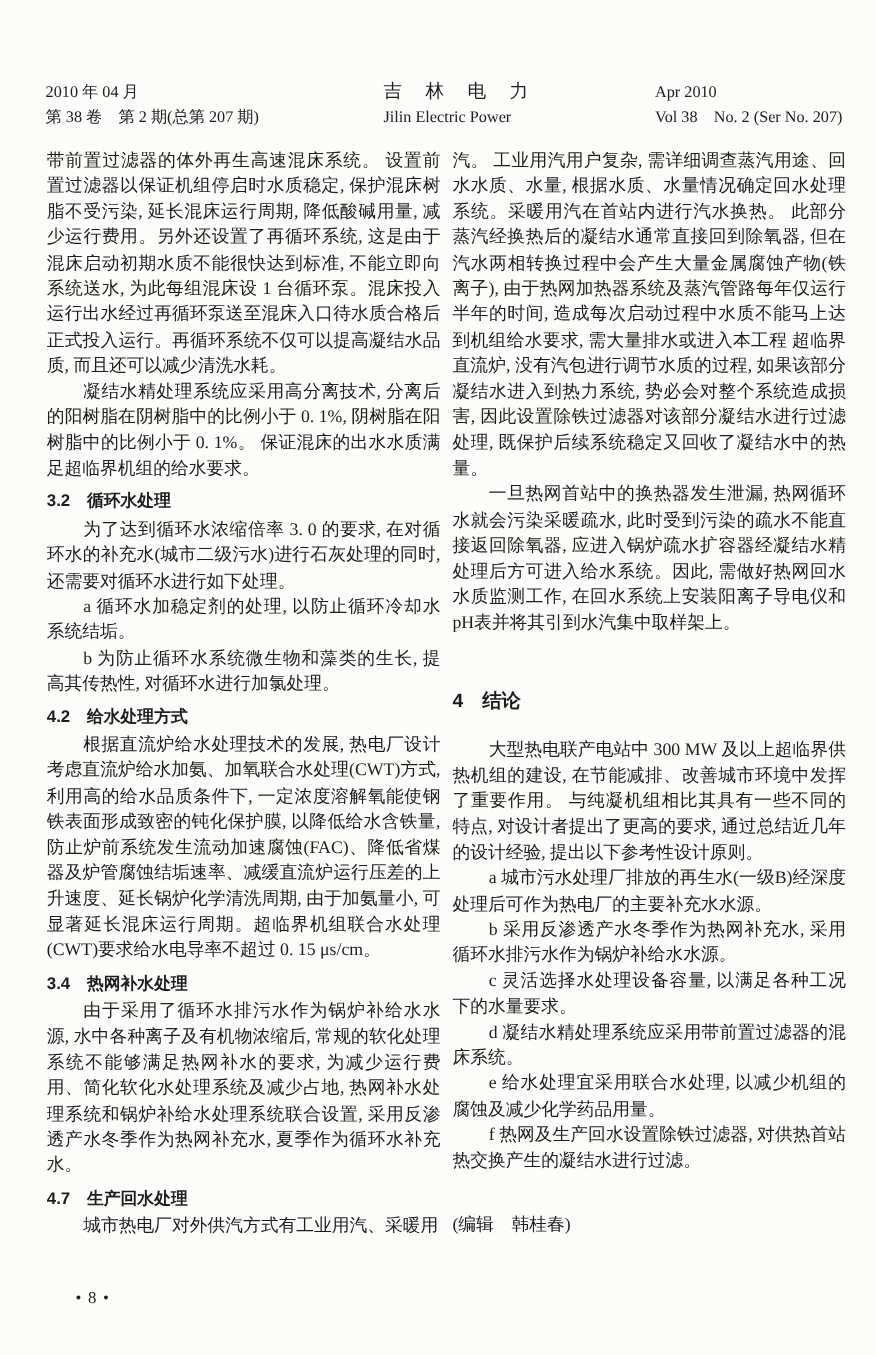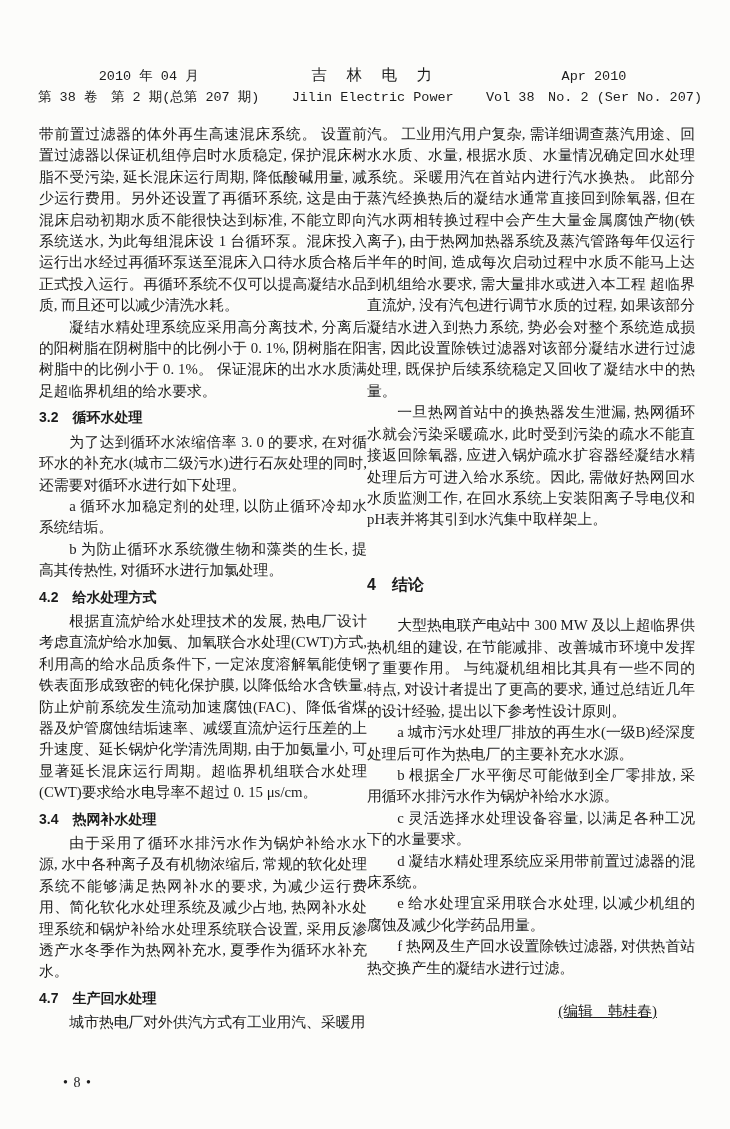--- a/index.html
+++ b/index.html
@@ -8,45 +8,45 @@
     background:#fcfcfa; overflow:hidden;
     font-family:"Liberation Serif","DejaVu Serif",serif;
     color:#1c1c1c;
     -webkit-font-smoothing:antialiased;
   }
   .page-header {
     position:absolute; top:66px; left:38px; width:664px;
     display:flex; justify-content:space-between; align-items:flex-start;
     font-size:13.5px; line-height:21px;
   }
-  .header-block { text-align:center; white-space:nowrap;font-family:Liberation Mono, monospace; }
+  .header-block { text-align:left; white-space:nowrap; }
   .header-block .hline { display:block; }
   .journal-title-cn { font-size:15.5px; letter-spacing:2px; }
   .col {
     position:absolute; top:124px; width:328px;
     font-size:14.8px; line-height:21.4px;
     text-align:justify; text-justify:inter-ideograph;
   }
   .col-left  { left:39px; }
-  .col-right { left:367px; }
+  .col-right { left:377px; }
   .para { margin:0; }
   .para.body { text-indent:2.05em; }
   .para.body-cont { text-indent:0; }
   .para.heading {
     font-weight:700; text-indent:0;
     font-family:"Liberation Sans","DejaVu Sans",sans-serif;
     margin:5px 0 3px 0; font-size:14px;
   }
   .para.heading-large {
     font-weight:700; text-indent:0;
     font-family:"Liberation Sans","DejaVu Sans",sans-serif;
     margin:43px 0 20px 0; font-size:16px;
   }
   .para.editor {
-    text-align:right; text-indent:0; padding-right:38px; margin-top:22px;text-decoration:underline;
+    text-indent:0; padding-right:38px; margin-top:32px;
   }
   .page-footer {
     position:absolute; left:63px; top:1075px;
     font-size:14px; letter-spacing:1px;
   }
 </style>
 </head>
 <body>
 
 <div class="page-header">
@@ -77,21 +77,21 @@
     <div class="para body">由于采用了循环水排污水作为锅炉补给水水源, 水中各种离子及有机物浓缩后, 常规的软化处理系统不能够满足热网补水的要求, 为减少运行费用、简化软化水处理系统及减少占地, 热网补水处理系统和锅炉补给水处理系统联合设置, 采用反渗透产水冬季作为热网补充水, 夏季作为循环水补充水。</div>
     <div class="para heading">4.7　生产回水处理</div>
     <div class="para body">城市热电厂对外供汽方式有工业用汽、采暖用</div>
   </div>
 <div class="col col-right" id="col-right">
     <div class="para body-cont">汽。 工业用汽用户复杂, 需详细调查蒸汽用途、回水水质、水量, 根据水质、水量情况确定回水处理系统。采暖用汽在首站内进行汽水换热。 此部分蒸汽经换热后的凝结水通常直接回到除氧器, 但在汽水两相转换过程中会产生大量金属腐蚀产物(铁离子), 由于热网加热器系统及蒸汽管路每年仅运行半年的时间, 造成每次启动过程中水质不能马上达到机组给水要求, 需大量排水或进入本工程 超临界直流炉, 没有汽包进行调节水质的过程, 如果该部分凝结水进入到热力系统, 势必会对整个系统造成损害, 因此设置除铁过滤器对该部分凝结水进行过滤处理, 既保护后续系统稳定又回收了凝结水中的热量。</div>
     <div class="para body">一旦热网首站中的换热器发生泄漏, 热网循环水就会污染采暖疏水, 此时受到污染的疏水不能直接返回除氧器, 应进入锅炉疏水扩容器经凝结水精处理后方可进入给水系统。因此, 需做好热网回水水质监测工作, 在回水系统上安装阳离子导电仪和pH表并将其引到水汽集中取样架上。</div>
     <div class="para heading-large">4　结论</div>
     <div class="para body">大型热电联产电站中 300 MW 及以上超临界供热机组的建设, 在节能减排、改善城市环境中发挥了重要作用。 与纯凝机组相比其具有一些不同的特点, 对设计者提出了更高的要求, 通过总结近几年的设计经验, 提出以下参考性设计原则。</div>
     <div class="para body">a 城市污水处理厂排放的再生水(一级B)经深度处理后可作为热电厂的主要补充水水源。</div>
-    <div class="para body">b 根据全厂水平衡尽可能做到全厂零排放, 采用循环水排污水作为锅炉补给水水源。</div>
+    <div class="para body">b 采用反渗透产水冬季作为热网补充水, 采用循环水排污水作为锅炉补给水水源。</div>
     <div class="para body">c 灵活选择水处理设备容量, 以满足各种工况下的水量要求。</div>
     <div class="para body">d 凝结水精处理系统应采用带前置过滤器的混床系统。</div>
     <div class="para body">e 给水处理宜采用联合水处理, 以减少机组的腐蚀及减少化学药品用量。</div>
     <div class="para body">f 热网及生产回水设置除铁过滤器, 对供热首站热交换产生的凝结水进行过滤。</div>
     <div class="para editor">(编辑　韩桂春)</div>
   </div>
 
 <div class="page-footer">• 8 •</div>
 
 </body></html>

